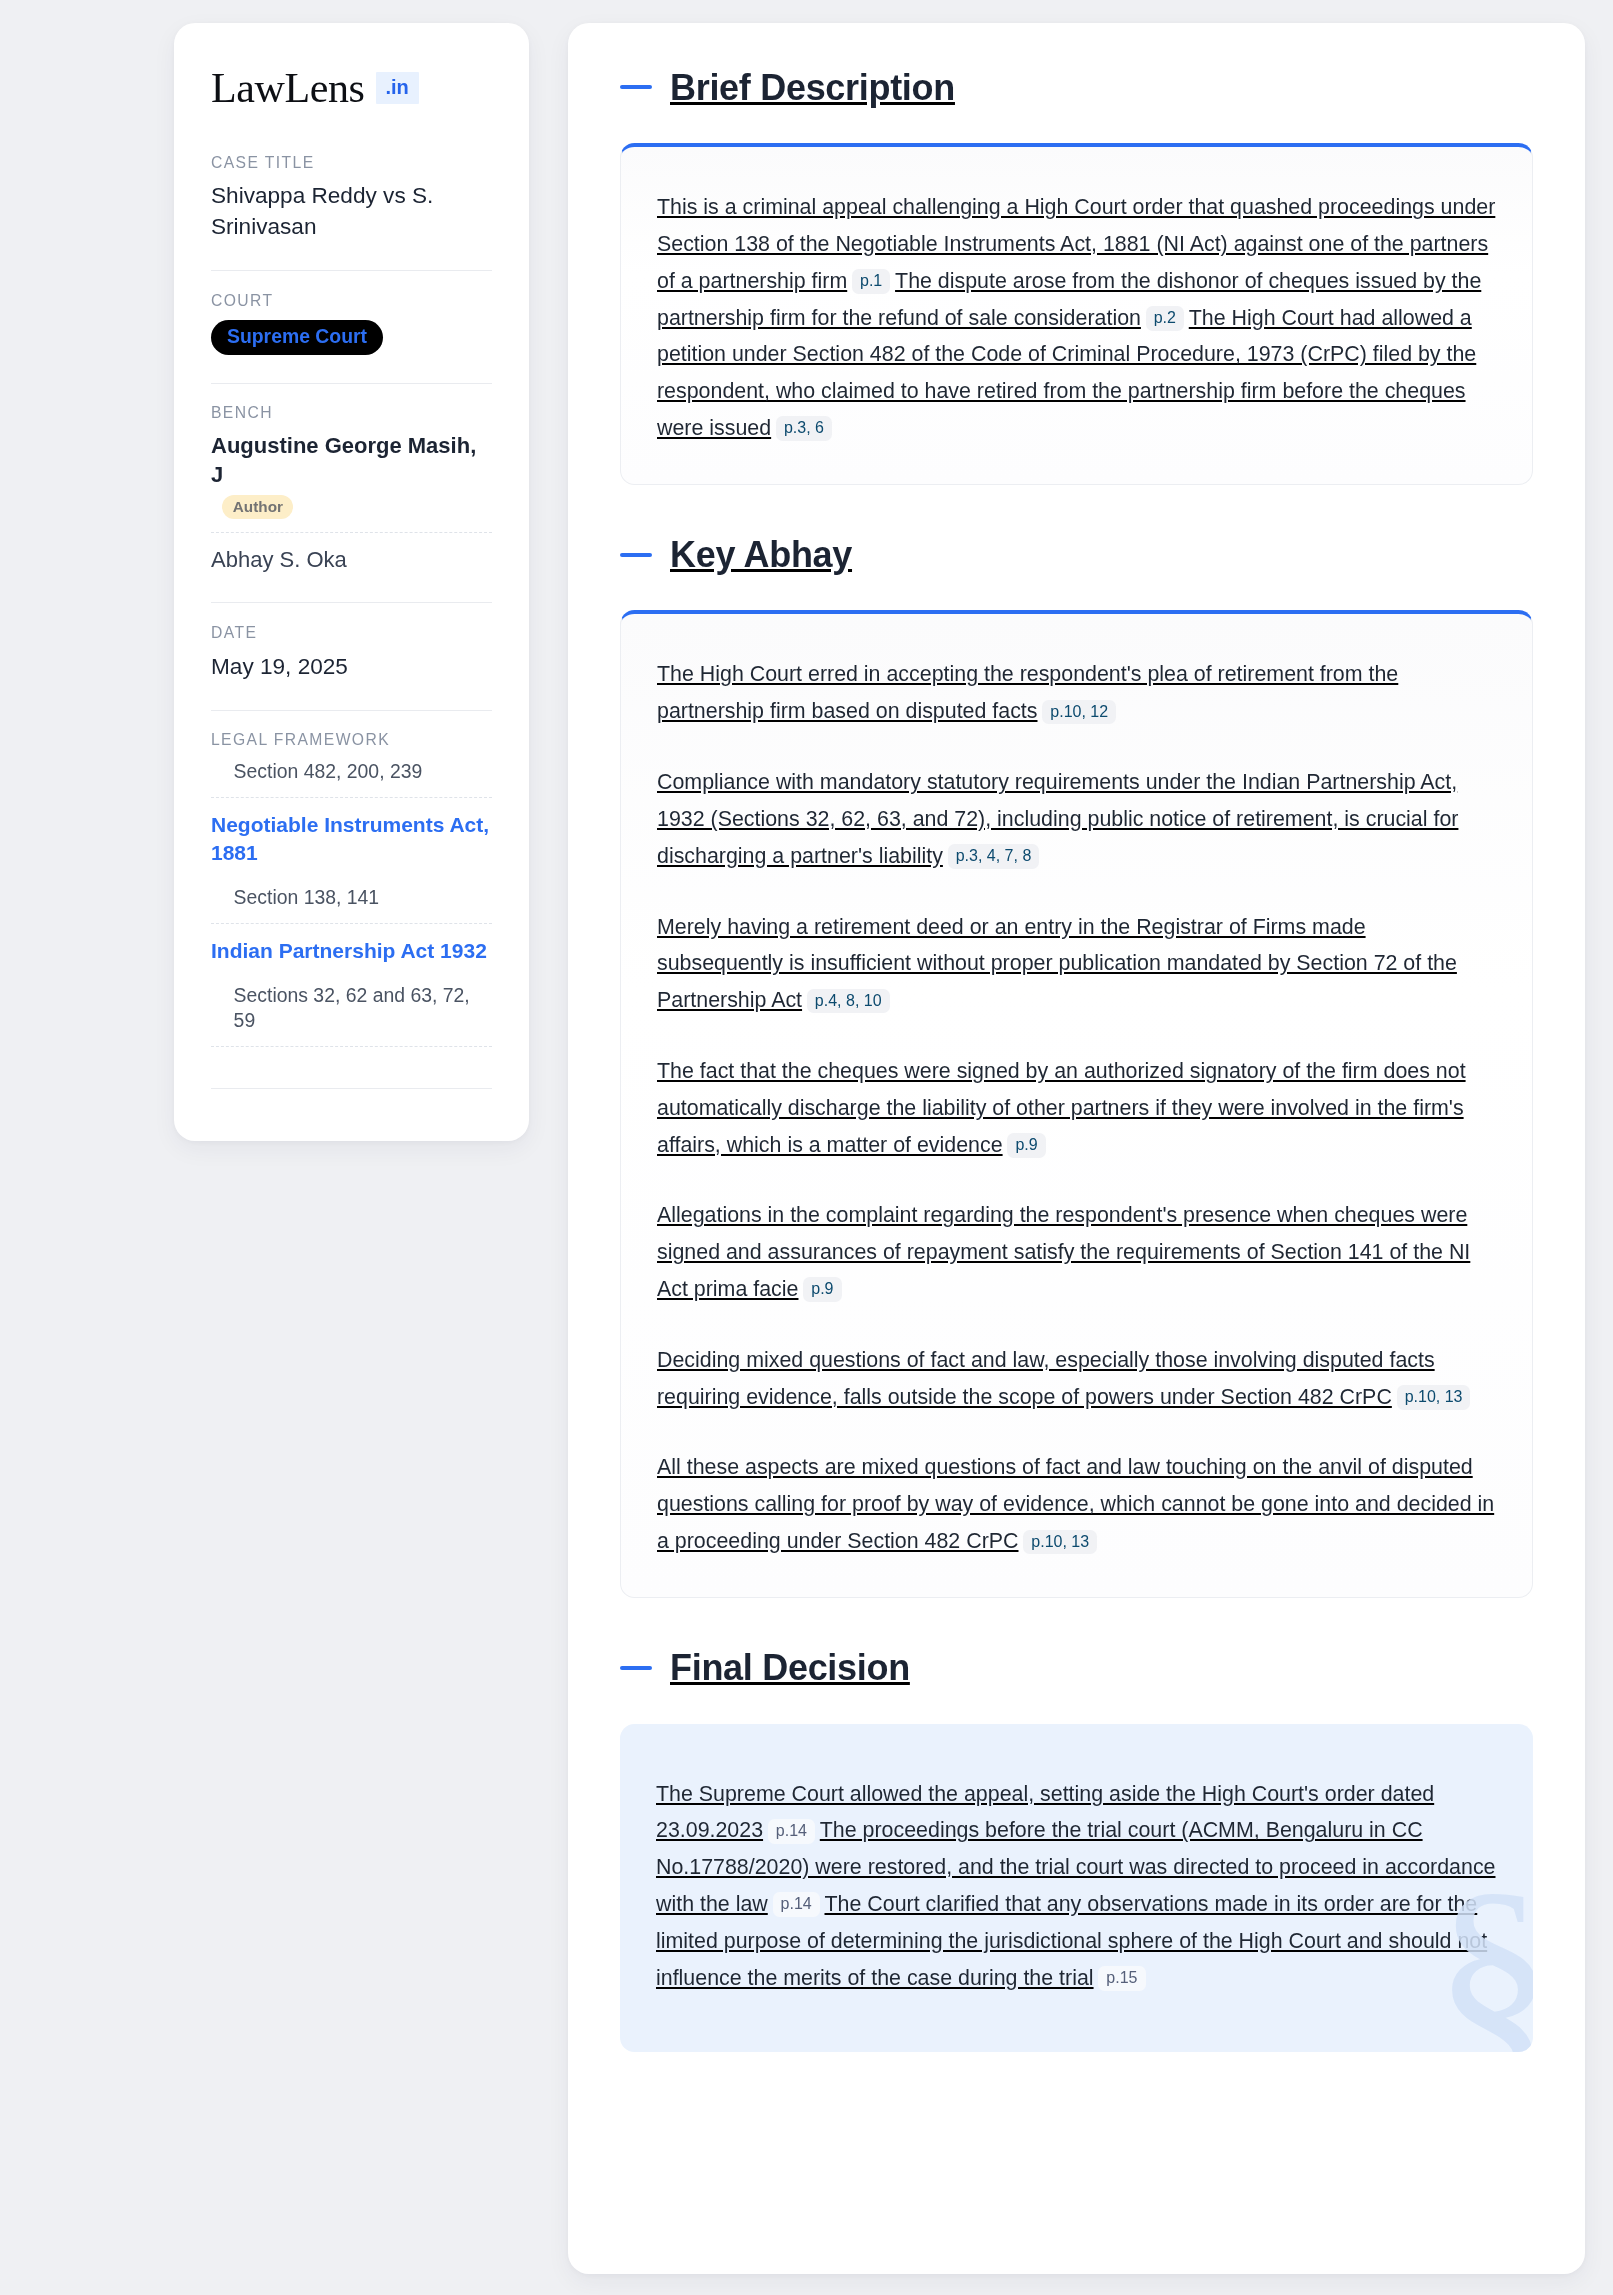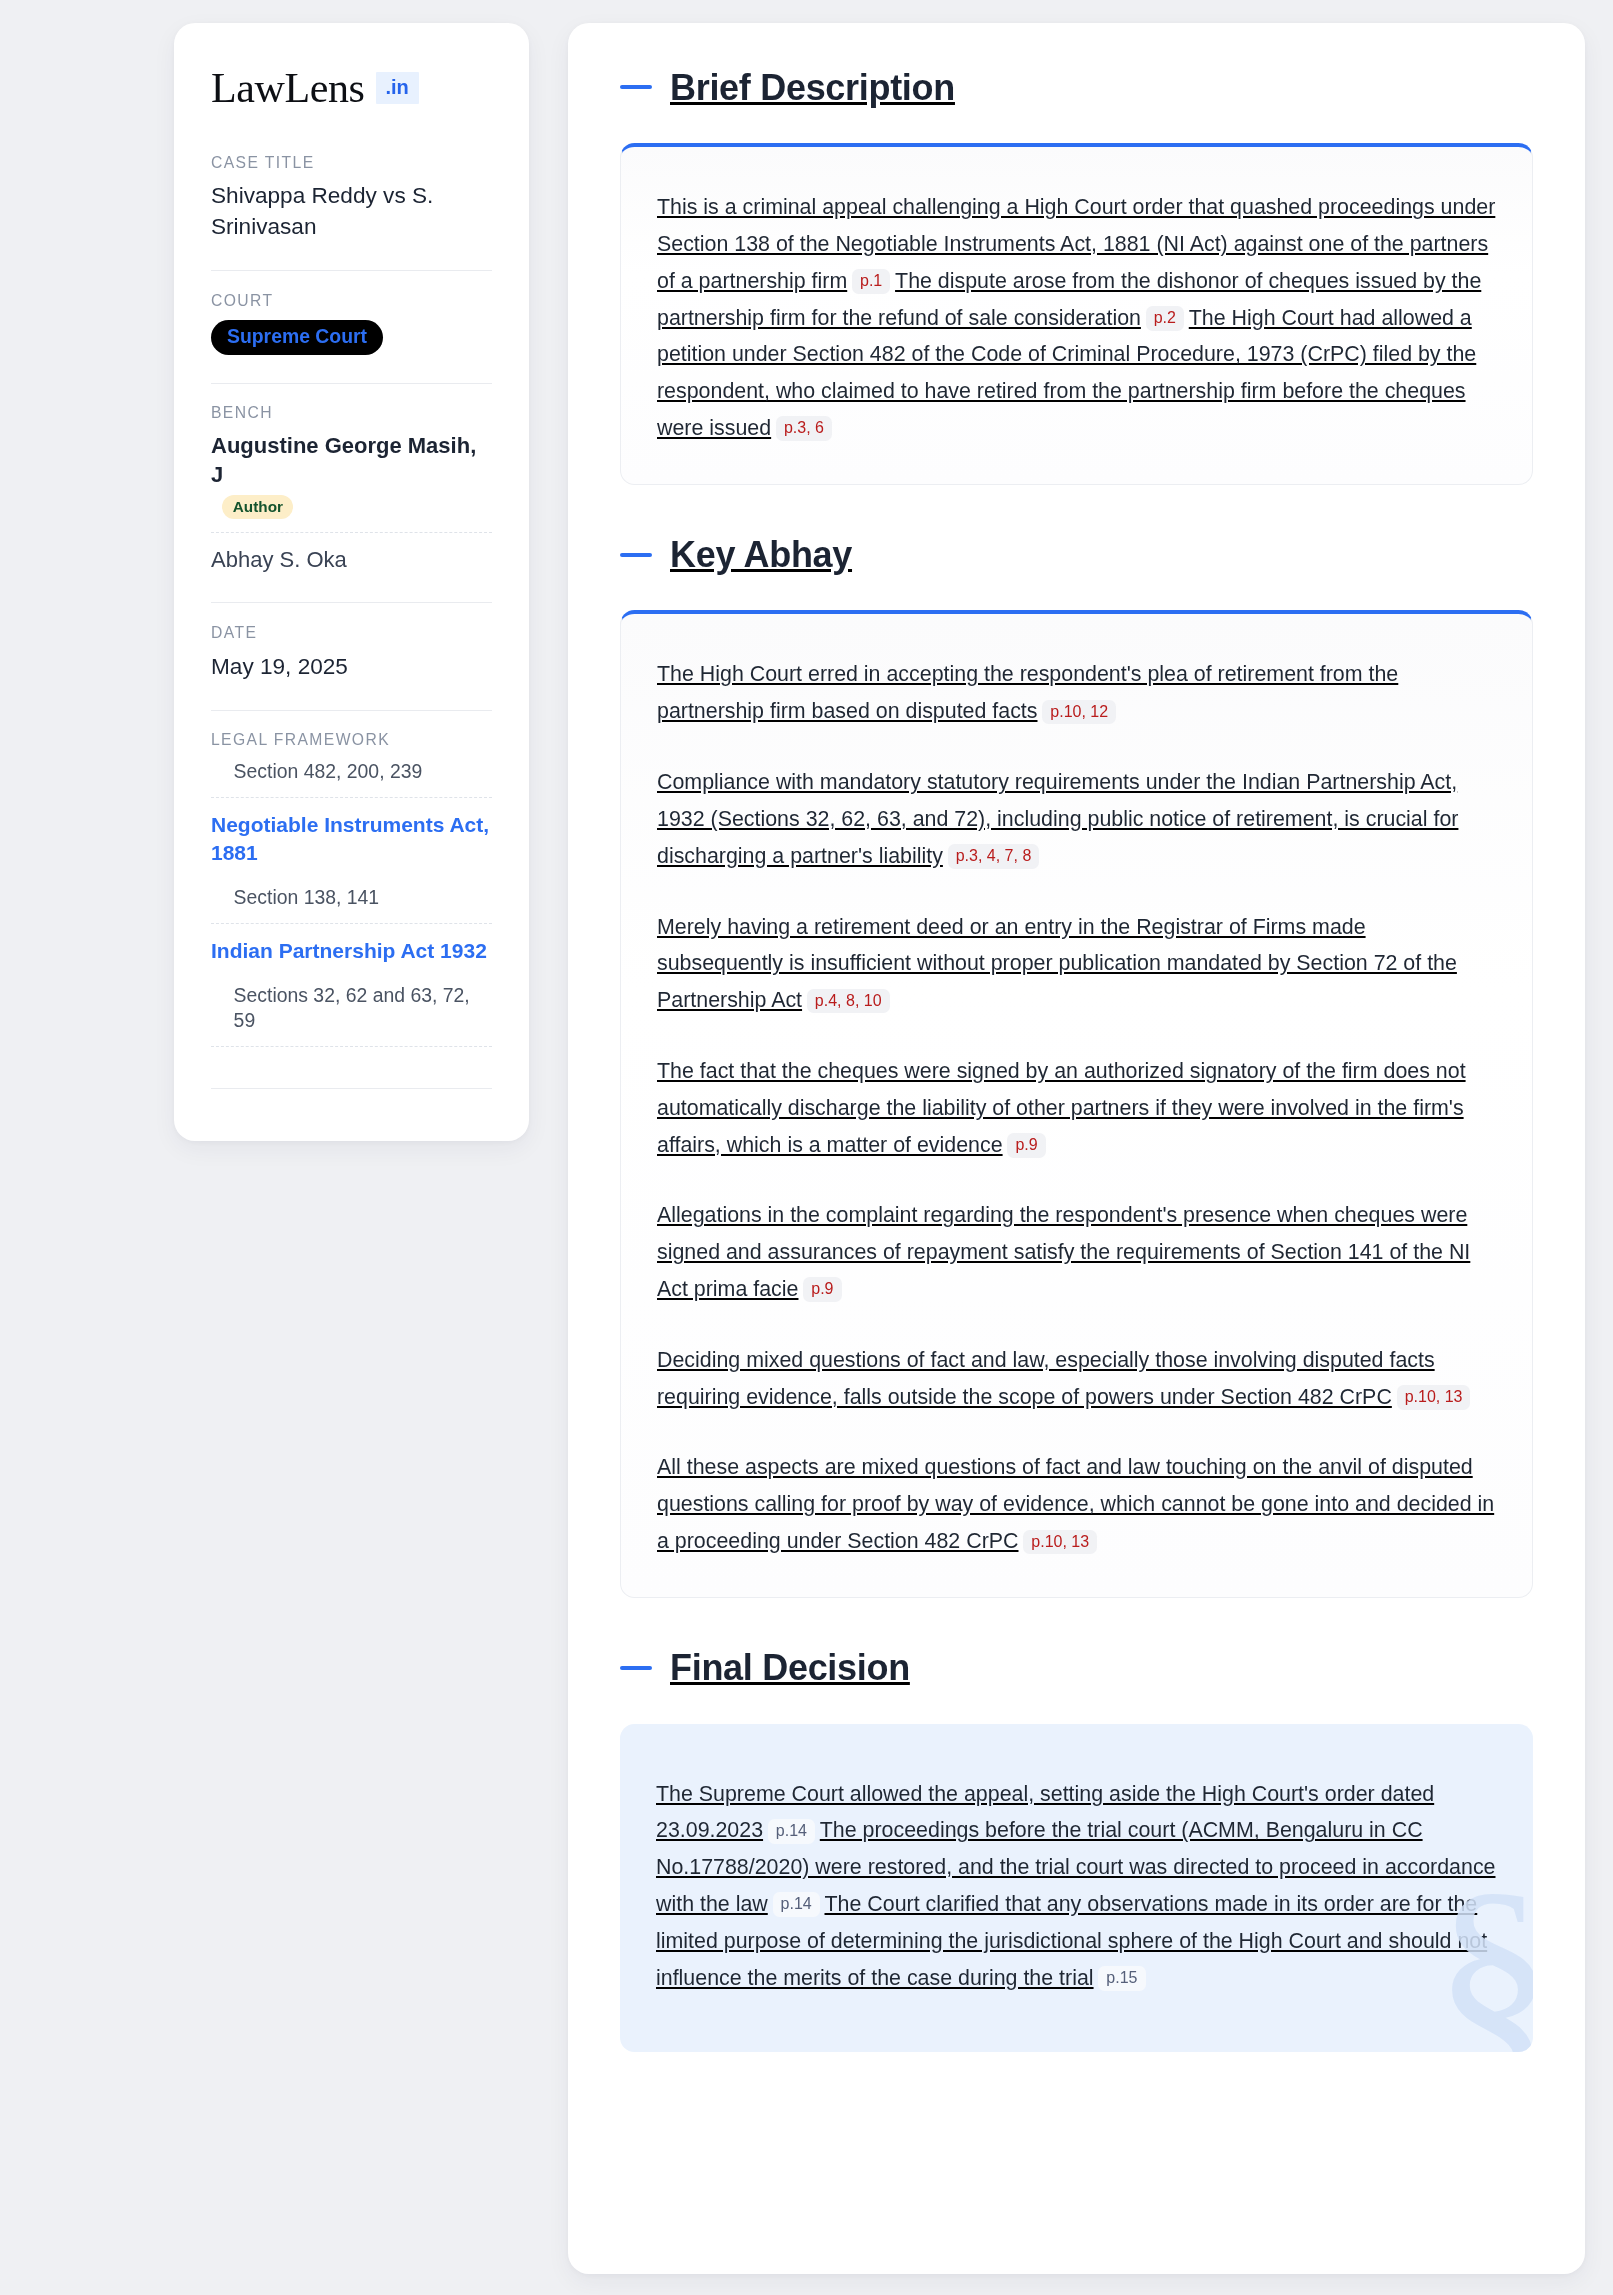--- a/index.html
+++ b/index.html
@@ -92,21 +92,21 @@
 
   .judge-primary {
     font-size: 22px;
     font-weight: bold;
     color: #1c2433;
     line-height: 1.3;
   }
   .author-badge {
     display: inline-block;
     background: #fdeec8;
-    color: #14532d;
+    color: #737373;
     font-size: 15.3px;
     font-weight: bold;
     border-radius: 806px;
     padding: 4px 10.5px 4.8px 10.5px;
     margin: 5.6px 0 0 11.3px;
     line-height: 1;
   }
   .judge-secondary {
     font-size: 22px;
     color: #3a4354;
@@ -183,21 +183,21 @@
   .body-text {
     font-size: 21.4px;
     line-height: 1.72;
     color: #1f2733;
   }
   .body-text + .body-text { margin-top: 34px; }
 
   .pchip {
     display: inline-block;
     background: #f1f2f5;
-    color: #b91c1c;
+    color: #0c4a6e;
     font-size: 16px;
     border-radius: 6.5px;
     padding: 4px 8px 4.8px 8px;
     line-height: 1;
     margin: 0 4.8px;
     vertical-align: 1.6px;
     white-space: nowrap;
   }
   .card-decision .pchip {
     background: #f6f9fd;

